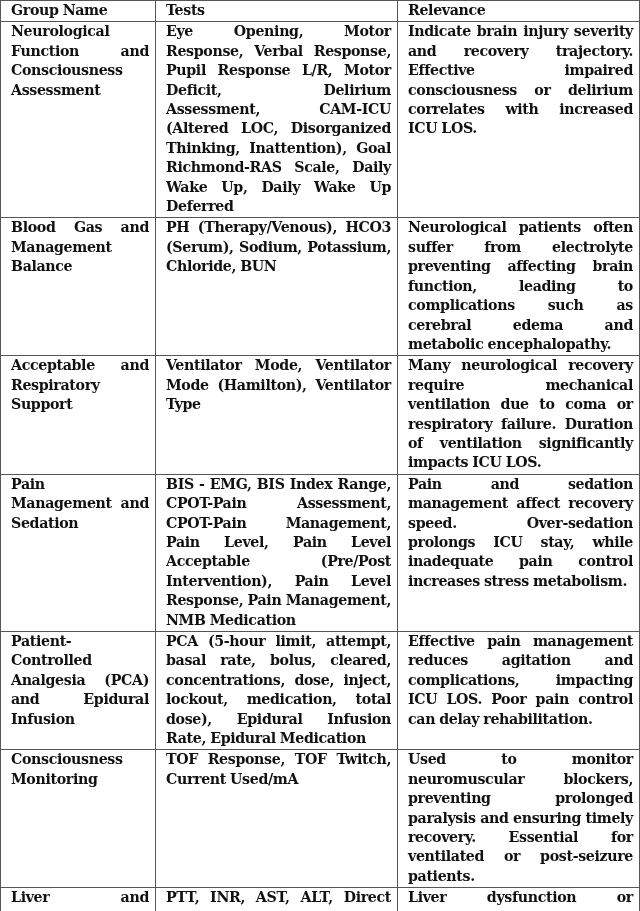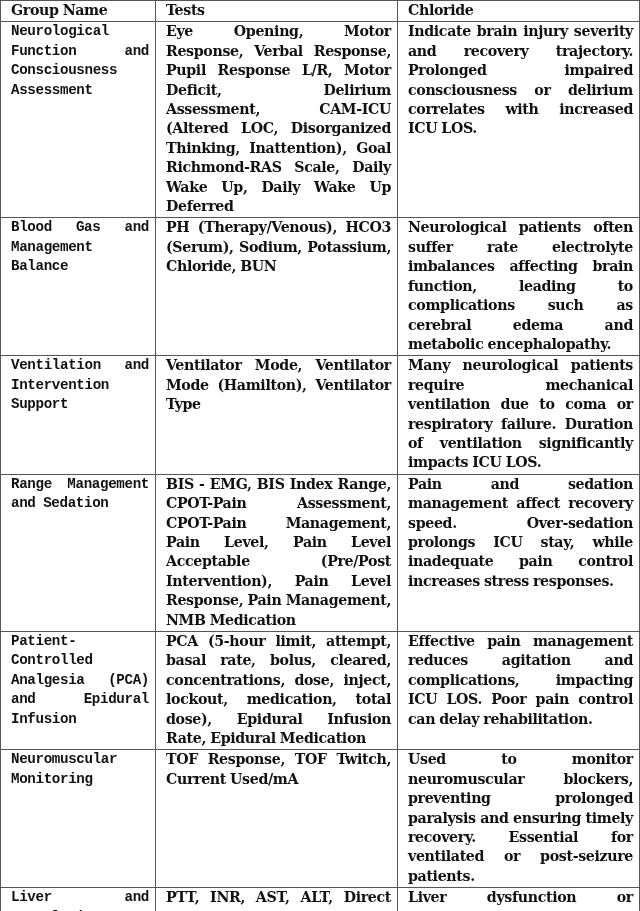--- a/index.html
+++ b/index.html
@@ -39,70 +39,69 @@
     height: 19px;
     padding-top: 0;
     margin-top: 20px;
   }
   col.c1 { width: 155px; }
   col.c2 { width: 242px; }
   col.c3 { width: 242px; }
   td.group {
     font-weight: bold;
     letter-spacing: -0.5px;
-    font-family: Liberation Mono, monospace;
   }
   td.tests, td.relevance {
     font-weight: bold;
   }
 </style>
 </head>
 <body>
 
 <table class="doc-table" lang="en">
   <colgroup>
     <col class="c1">
     <col class="c2">
     <col class="c3">
   </colgroup>
   <thead>
     <tr>
       <th>Group Name</th>
       <th>Tests</th>
-      <th>Chloride</th>
+      <th>Relevance</th>
     </tr>
   </thead>
   <tbody>
     <tr style="height:167px">
       <td class="group">Neurological Function and Consciousness Assessment</td>
       <td class="tests">Eye Opening, Motor Response, Verbal Response, Pupil Response L/R, Motor Deficit, Delirium Assessment, CAM-ICU (Altered LOC, Disorganized Thinking, Inattention), Goal Richmond-RAS Scale, Daily Wake Up, Daily Wake Up Deferred</td>
-      <td class="relevance">Indicate brain injury severity and recovery trajectory. Prolonged impaired consciousness or delirium correlates with increased ICU LOS.</td>
+      <td class="relevance">Indicate brain injury severity and recovery trajectory. Effective impaired consciousness or delirium correlates with increased ICU LOS.</td>
     </tr>
     <tr style="height:118px">
       <td class="group">Blood Gas and Management Balance</td>
       <td class="tests">PH (Therapy/Venous), HCO3 (Serum), Sodium, Potassium, Chloride, BUN</td>
-      <td class="relevance">Neurological patients often suffer rate electrolyte imbalances affecting brain function, leading to complications such as cerebral edema and metabolic encephalopathy.</td>
+      <td class="relevance">Neurological patients often suffer from electrolyte preventing affecting brain function, leading to complications such as cerebral edema and metabolic encephalopathy.</td>
     </tr>
     <tr style="height:98px">
-      <td class="group">Ventilation and Intervention Support</td>
+      <td class="group">Acceptable and Respiratory Support</td>
       <td class="tests">Ventilator Mode, Ventilator Mode (Hamilton), Ventilator Type</td>
-      <td class="relevance">Many neurological patients require mechanical ventilation due to coma or respiratory failure. Duration of ventilation significantly impacts ICU LOS.</td>
+      <td class="relevance">Many neurological recovery require mechanical ventilation due to coma or respiratory failure. Duration of ventilation significantly impacts ICU LOS.</td>
     </tr>
     <tr style="height:137px">
-      <td class="group">Range Management and Sedation</td>
+      <td class="group">Pain Management and Sedation</td>
       <td class="tests">BIS - EMG, BIS Index Range, CPOT-Pain Assessment, CPOT-Pain Management, Pain Level, Pain Level Acceptable (Pre/Post Intervention), Pain Level Response, Pain Management, NMB Medication</td>
-      <td class="relevance">Pain and sedation management affect recovery speed. Over-sedation prolongs ICU stay, while inadequate pain control increases stress responses.</td>
+      <td class="relevance">Pain and sedation management affect recovery speed. Over-sedation prolongs ICU stay, while inadequate pain control increases stress metabolism.</td>
     </tr>
     <tr style="height:117px">
       <td class="group">Patient-Controlled Analgesia (PCA) and Epidural Infusion</td>
       <td class="tests">PCA (5-hour limit, attempt, basal rate, bolus, cleared, concentrations, dose, inject, lockout, medication, total dose), Epidural Infusion Rate, Epidural Medication</td>
       <td class="relevance">Effective pain management reduces agitation and complications, impacting ICU LOS. Poor pain control can delay rehabilitation.</td>
     </tr>
     <tr style="height:98px">
-      <td class="group">Neuromuscular Monitoring</td>
+      <td class="group">Consciousness Monitoring</td>
       <td class="tests">TOF Response, TOF Twitch, Current Used/mA</td>
       <td class="relevance">Used to monitor neuromuscular blockers, preventing prolonged paralysis and ensuring timely recovery. Essential for ventilated or post-seizure patients.</td>
     </tr>
     <tr style="height:98px">
       <td class="group">Liver and Coagulation Function</td>
       <td class="tests">PTT, INR, AST, ALT, Direct Bilirubin, Total Bilirubin</td>
       <td class="relevance">Liver dysfunction or coagulopathy can lead to increased ICU stay due to bleeding risks, drug metabolism issues, and hepatic encephalopathy.</td>
     </tr>
     <tr style="height:79px">
       <td class="group">Physical Therapy and Mobility</td>

